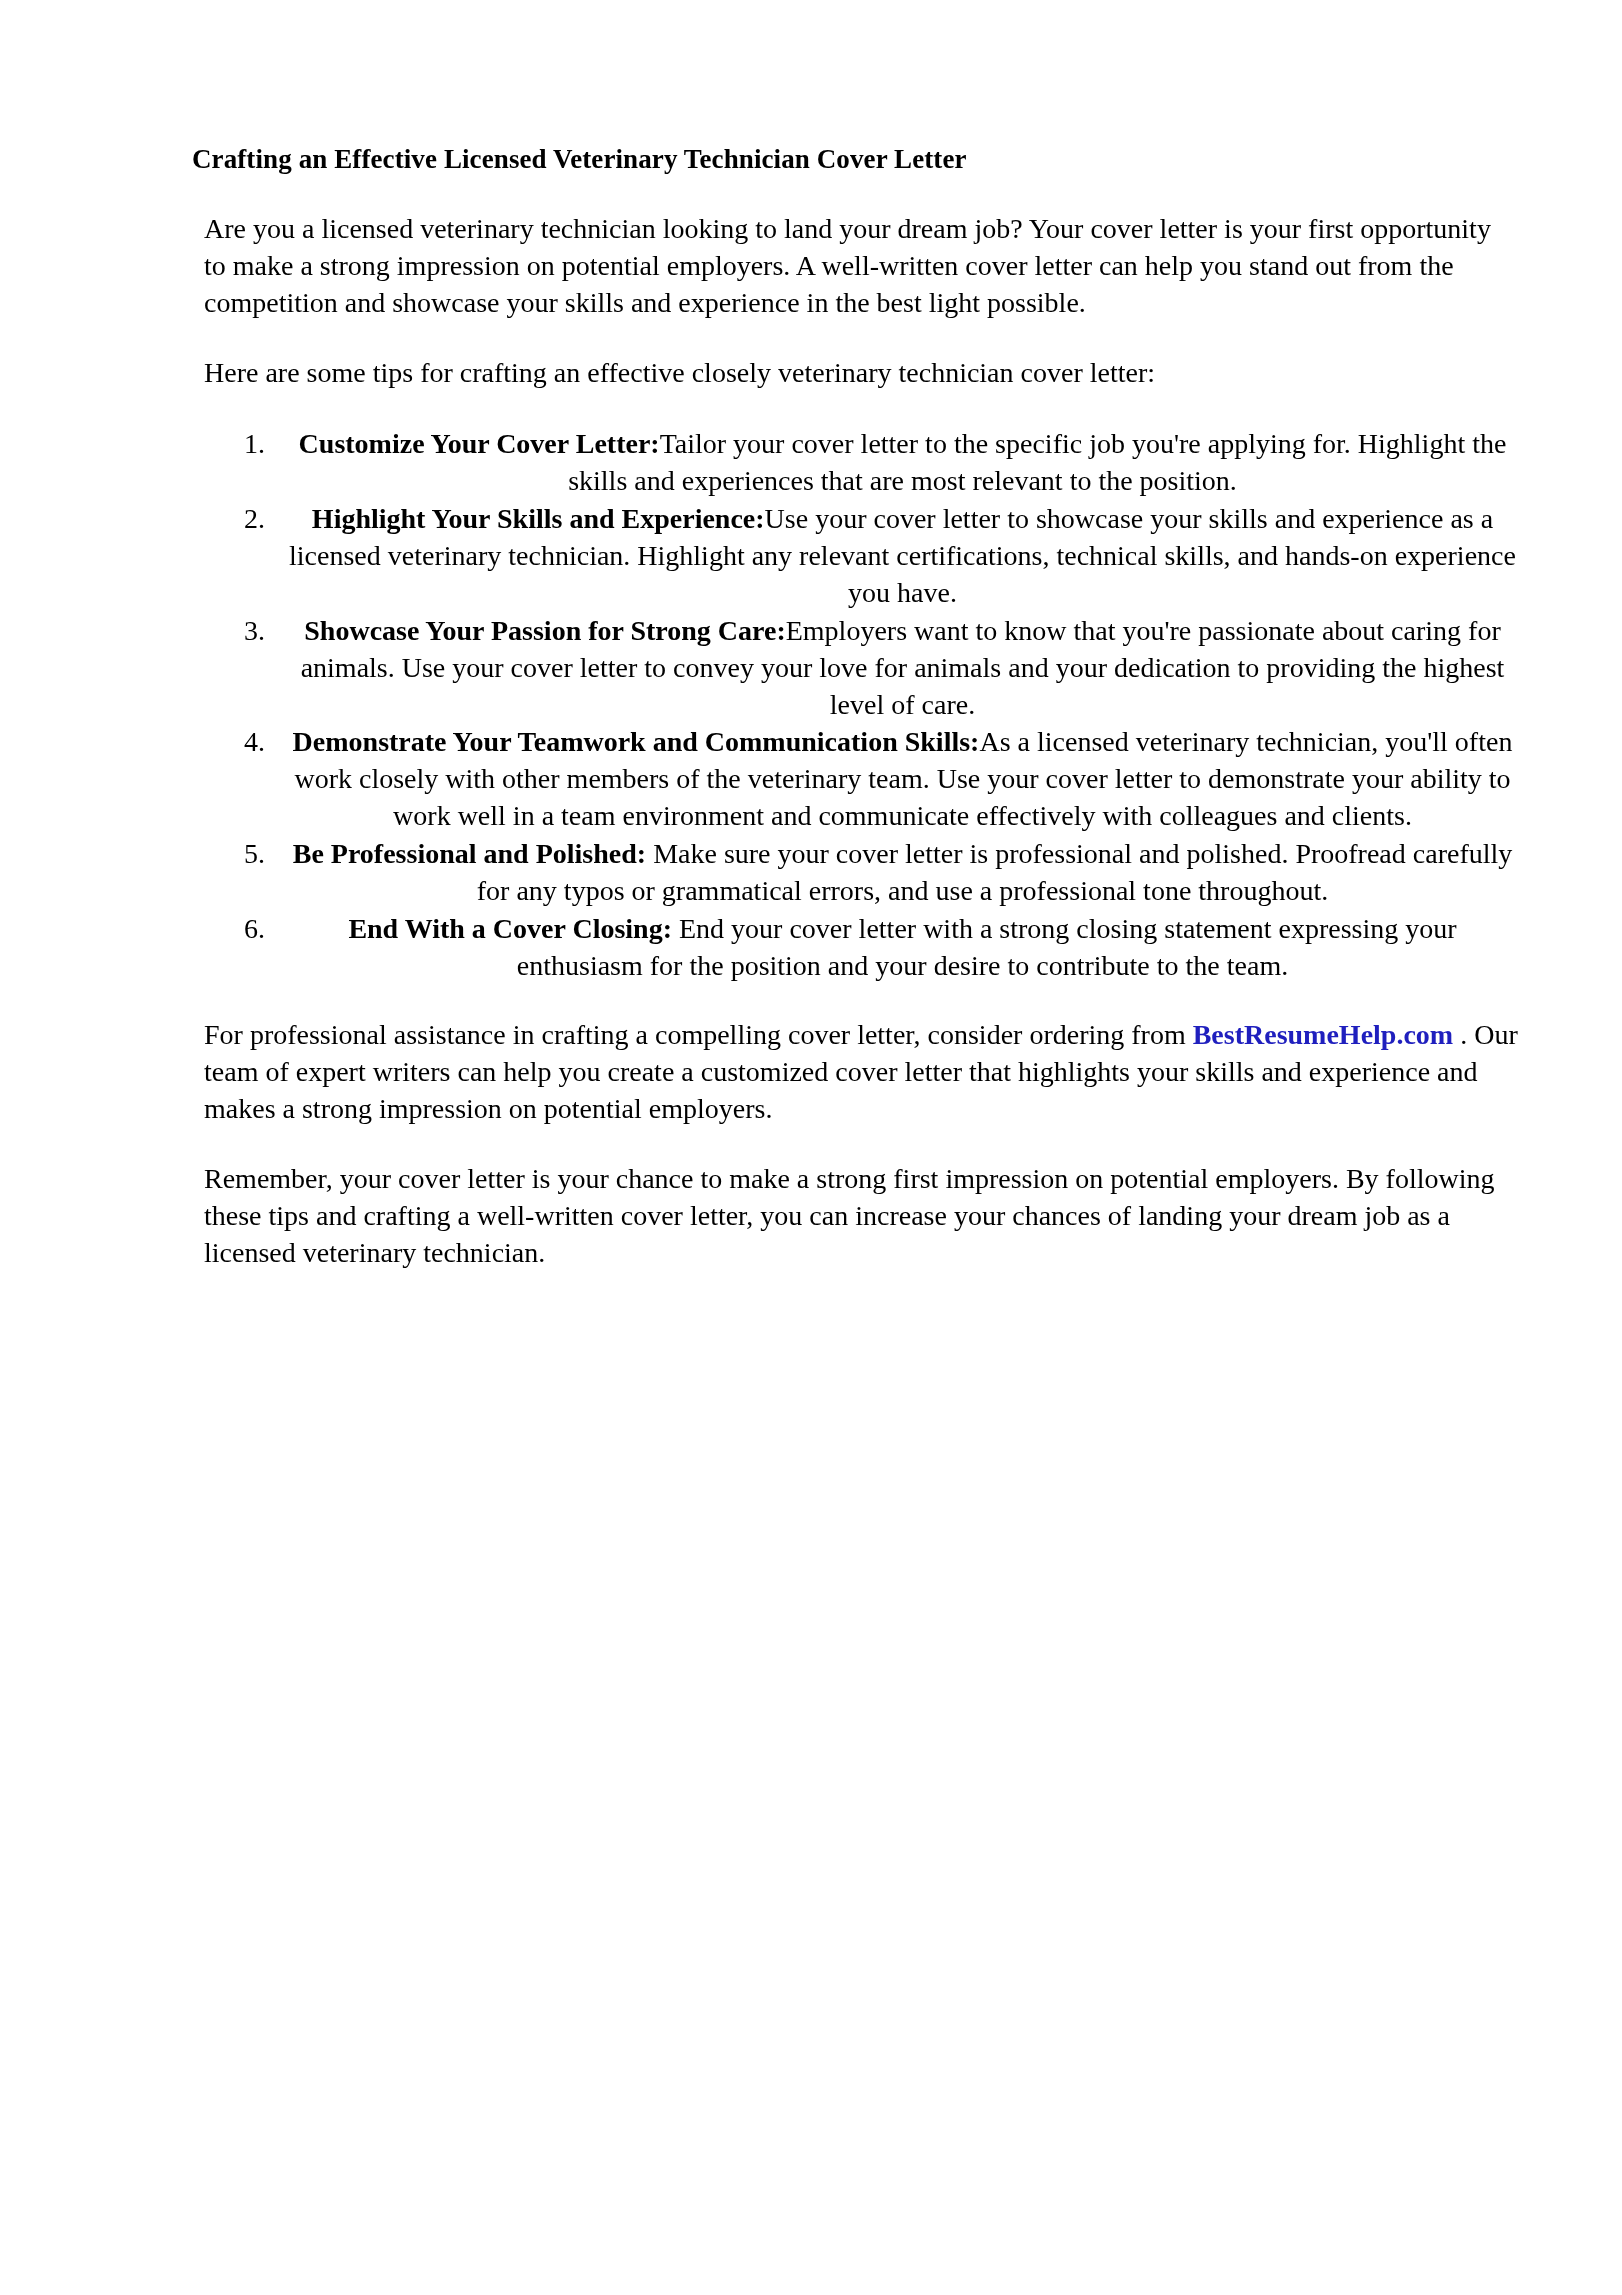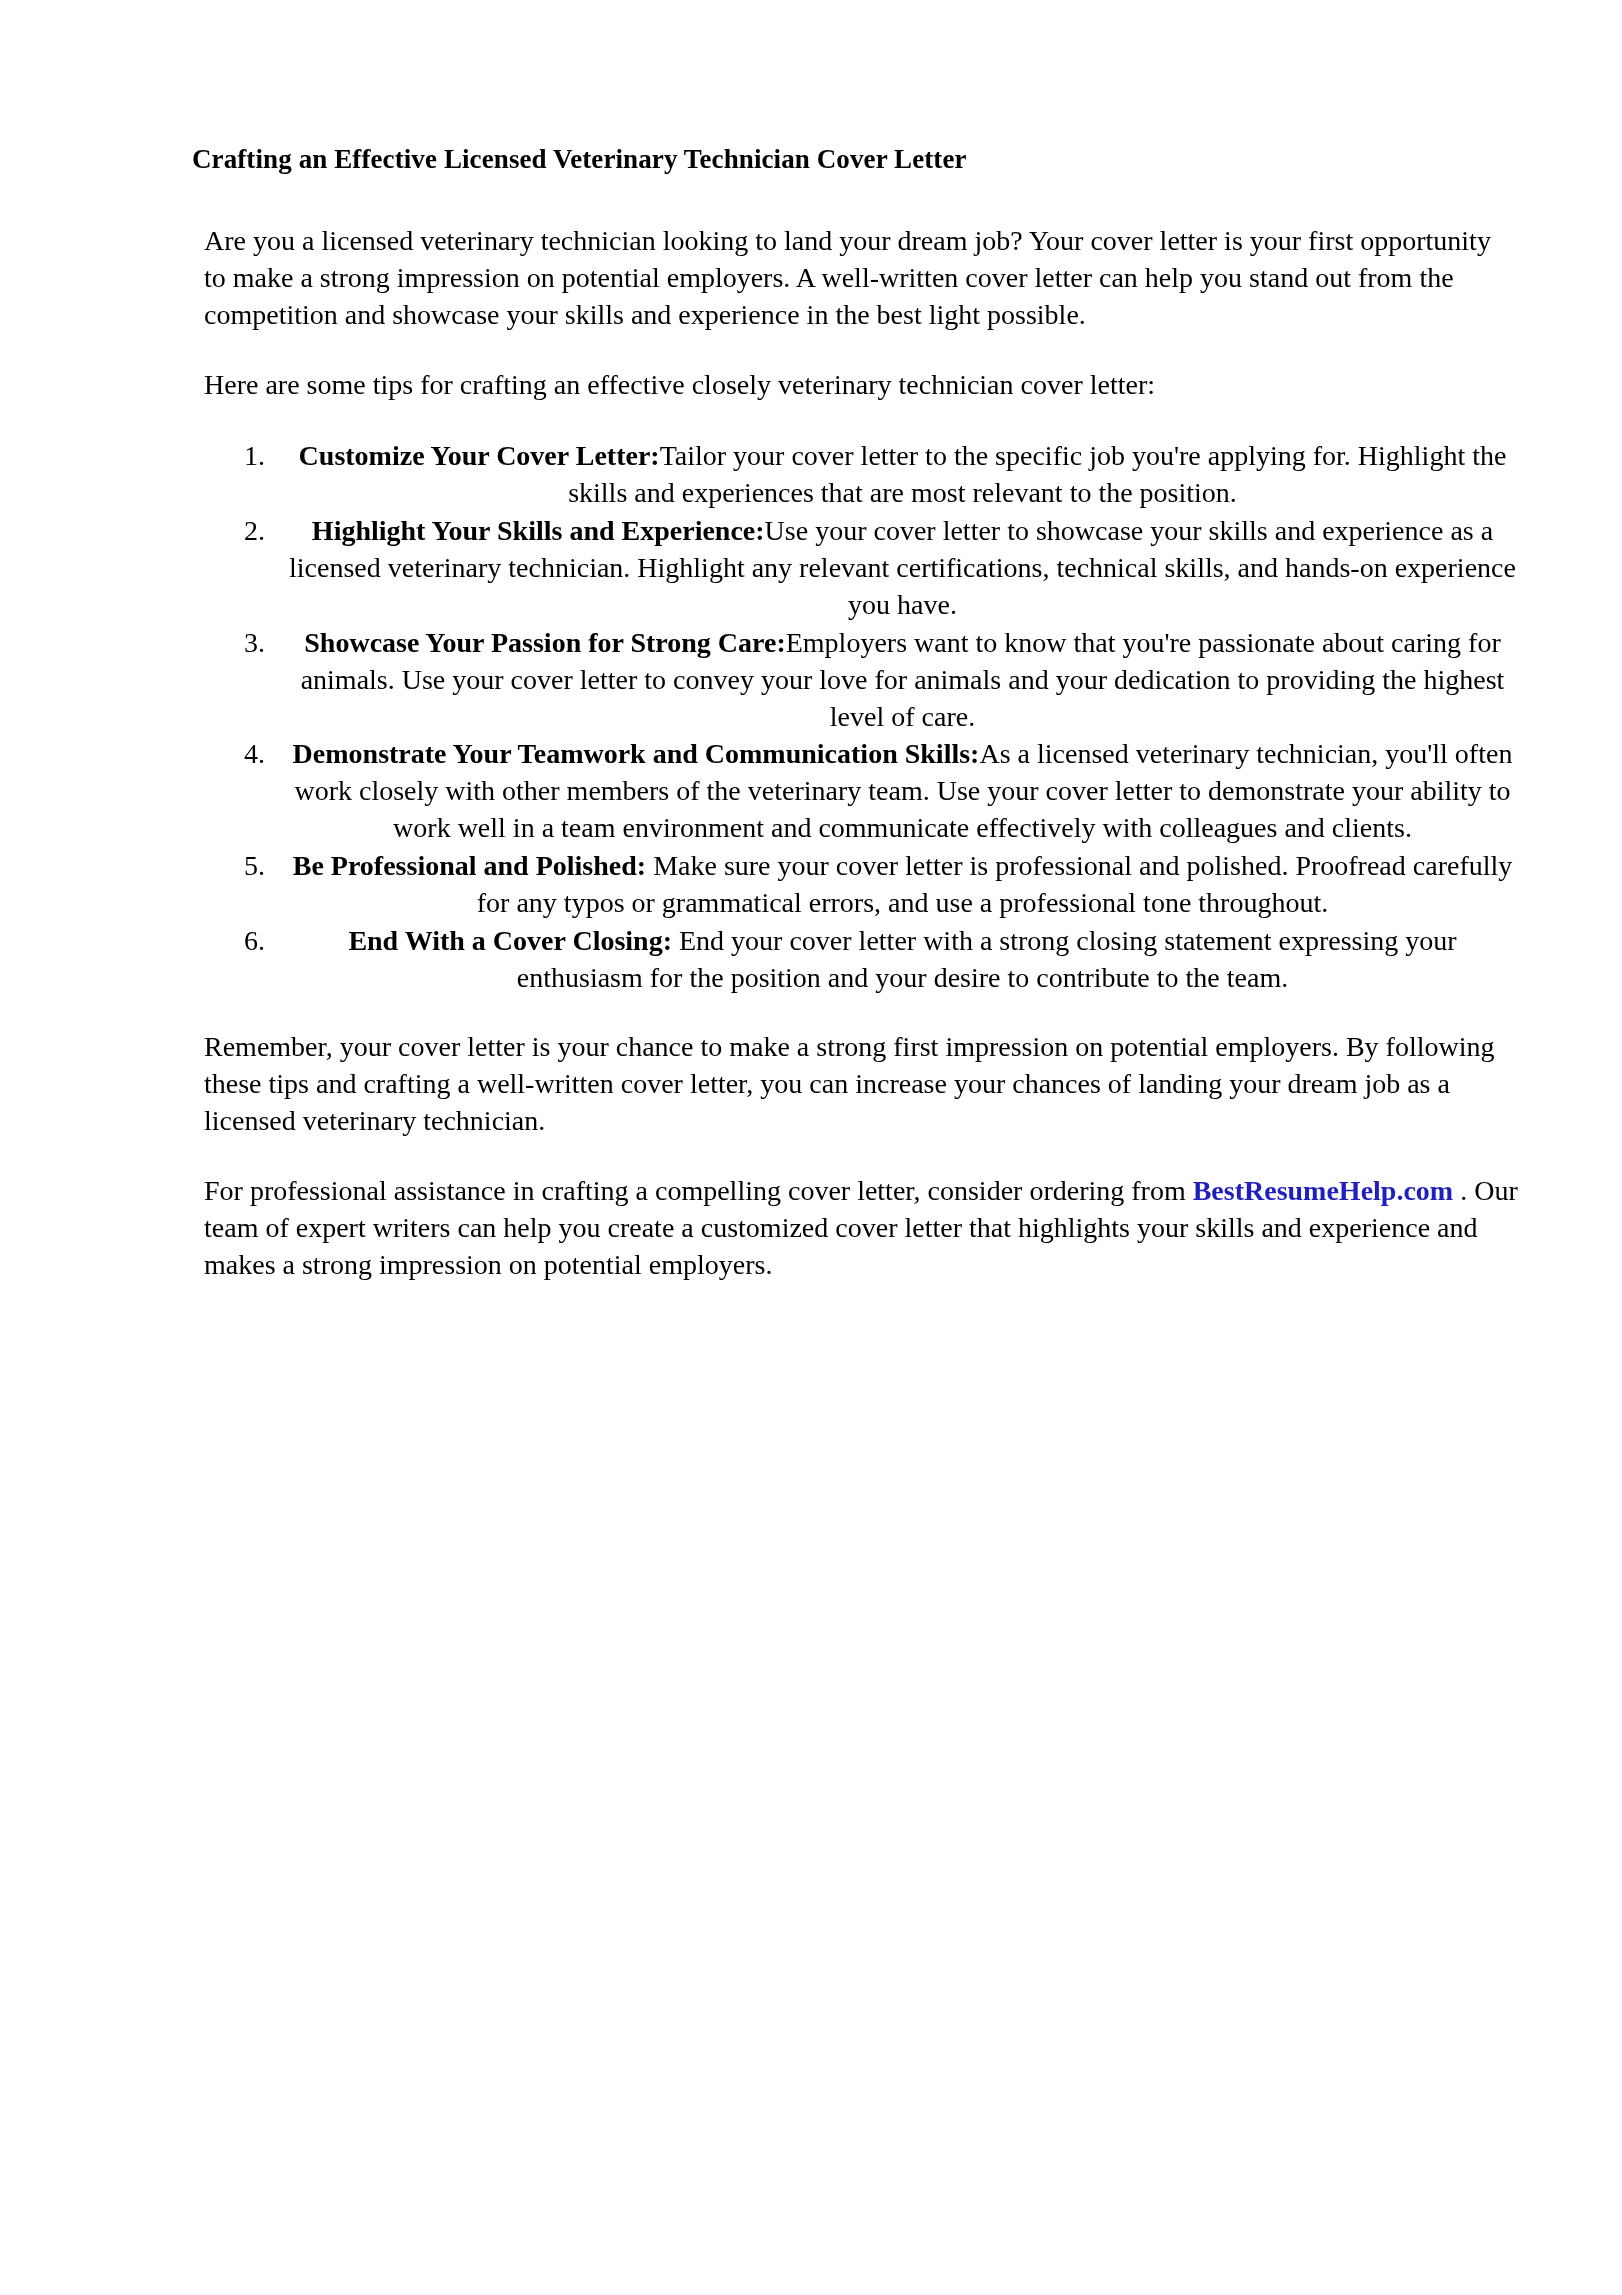--- a/index.html
+++ b/index.html
@@ -25,21 +25,21 @@
   }
 
   .doc-body {
     width: 1327px;
   }
 
   .doc-title {
     font-size: 27px;
     font-weight: bold;
     line-height: 1.22;
-    margin: 0 0 46px 0;
+    margin: 0 0 34px 0;
     letter-spacing: 0.1px;
   }
 
   p.para {
     font-size: 28px;
     line-height: 37px;
     margin: 0 0 33px 12px;
     text-align: left;
   }
 
@@ -95,19 +95,19 @@
 
     <ol class="tips">
       <li><span class="lead">Customize Your Cover Letter:</span><span class="runon">Tailor your cover letter to the specific job you're applying for. Highlight the skills and experiences that are most relevant to the position.</span></li>
       <li><span class="lead">Highlight Your Skills and Experience:</span><span class="runon">Use your cover letter to showcase your skills and experience as a licensed veterinary technician. Highlight any relevant certifications, technical skills, and hands-on experience you have.</span></li>
       <li><span class="lead">Showcase Your Passion for Strong Care:</span><span class="runon">Employers want to know that you're passionate about caring for animals. Use your cover letter to convey your love for animals and your dedication to providing the highest level of care.</span></li>
       <li><span class="lead">Demonstrate Your Teamwork and Communication Skills:</span><span class="runon">As a licensed veterinary technician, you'll often work closely with other members of the veterinary team. Use your cover letter to demonstrate your ability to work well in a team environment and communicate effectively with colleagues and clients.</span></li>
       <li><span class="lead">Be Professional and Polished:</span><span class="runon"> Make sure your cover letter is professional and polished. Proofread carefully for any typos or grammatical errors, and use a professional tone throughout.</span></li>
       <li><span class="lead">End With a Cover Closing:</span><span class="runon"> End your cover letter with a strong closing statement expressing your enthusiasm for the position and your desire to contribute to the team.</span></li>
     </ol>
 
+    <p class="para"><span>For professional assistance in crafting a compelling cover letter, consider ordering from </span><a class="link" href="#" style="color: rgb(31, 31, 190);">BestResumeHelp.com</a><span> . Our team of expert writers can help you create a customized cover letter that highlights your skills and experience and makes a strong impression on potential employers.</span></p>
+
     <p class="para">Remember, your cover letter is your chance to make a strong first impression on potential employers. By following these tips and crafting a well-written cover letter, you can increase your chances of landing your dream job as a licensed veterinary technician.</p>
-
-    <p class="para"><span>For professional assistance in crafting a compelling cover letter, consider ordering from </span><a class="link" href="#" style="color: rgb(31, 31, 190);">BestResumeHelp.com</a><span> . Our team of expert writers can help you create a customized cover letter that highlights your skills and experience and makes a strong impression on potential employers.</span></p>
 
   </div>
 </div>
 
 
 </body></html>

